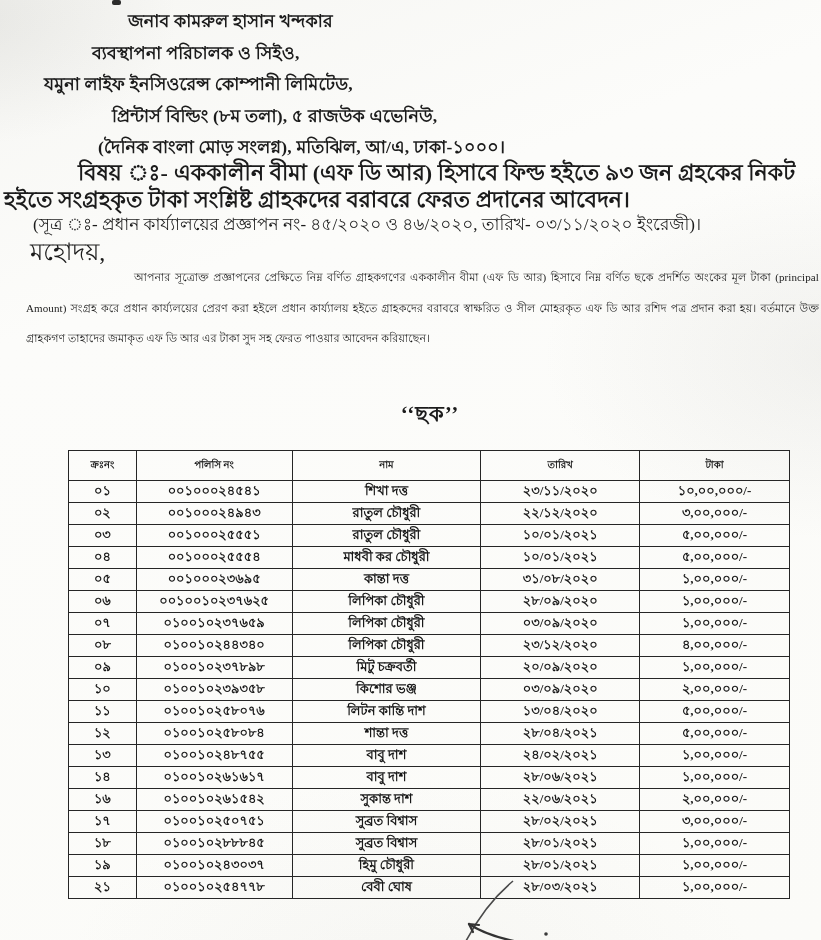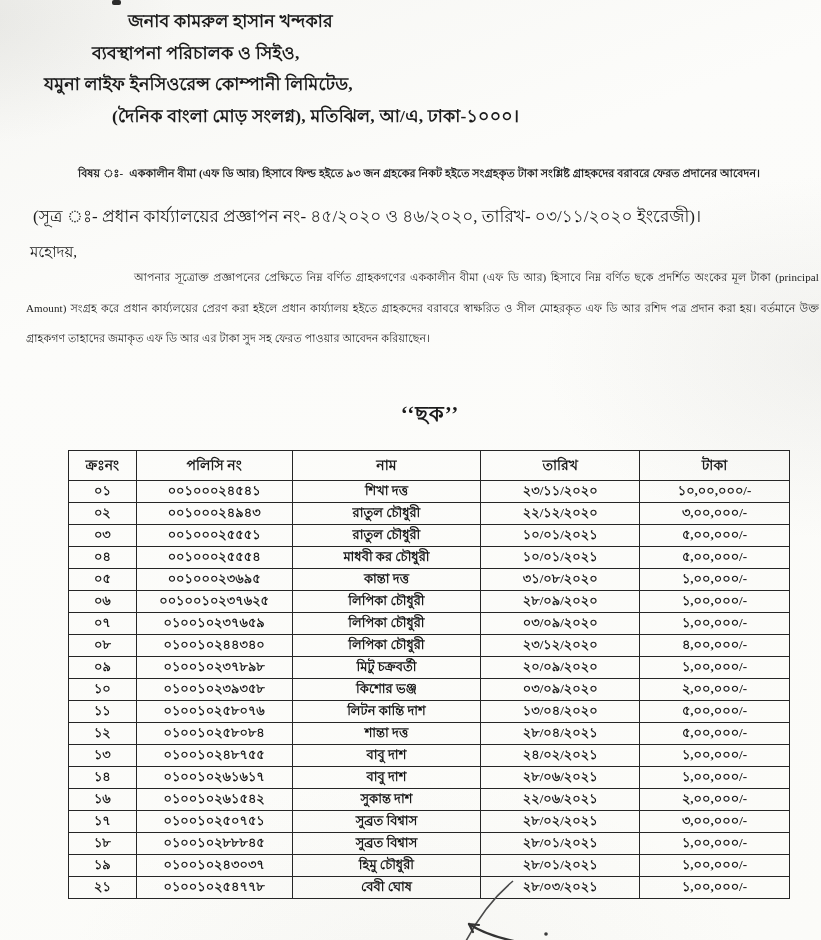--- a/index.html
+++ b/index.html
@@ -28,32 +28,32 @@
     letter-spacing: 0.2px; white-space: nowrap;
   }
   .recipient .line:nth-child(1) { margin-left: 128px; }
   .recipient .line:nth-child(2) { margin-left: 92px; }
   .recipient .line:nth-child(3) { margin-left: 44px; }
   .recipient .line:nth-child(4) { margin-left: 112px; }
   .recipient .line:nth-child(5) { margin-left: 98px;  }
 
   .subject {
     position: absolute; left: 4px; top: 160px; width: 815px;
-    font-weight: 700; font-size: 11px; line-height: 26.5px;
+    font-weight: 700; font-size: 22px; line-height: 26.5px;
     text-indent: 74px; letter-spacing: 0.1px;
   }
   .subject .subject-label { margin-right: 6px; }
 
   .reference {
-    position: absolute; left: 33px; top: 204px; width: 786px;
+    position: absolute; left: 33px; top: 212px; width: 786px;
     font-size: 17px; line-height: 26px; white-space: nowrap;
   }
   .salutation {
     position: absolute; left: 30px; top: 238px; width: 300px;
-    font-size: 15px; line-height: 28px;
+    font-size: 24px; line-height: 28px;
   }
   .body-par {
     position: absolute; left: 26px; top: 262px; width: 793px;
     font-size: 11px; line-height: 30.5px;
     text-align: justify; text-indent: 108px; letter-spacing: 0.1px;
   }
 
   .table-title {
     position: absolute; left: 0; top: 398px; width: 860px;
     text-align: center; font-weight: 700; font-size: 21px; letter-spacing: 1px;
@@ -62,41 +62,42 @@
   .table-wrap { position: absolute; left: 68px; top: 450px; width: 722px; }
   table.fdr-table {
     width: 722px; border-collapse: collapse; table-layout: fixed;
     font-family: "Liberation Serif", "DejaVu Serif", serif;
   }
   .fdr-table th, .fdr-table td {
     border: 1.4px solid #262626;
     text-align: center; vertical-align: middle;
     overflow: hidden; white-space: nowrap;
   }
-  .fdr-table th { height: 30px; font-size: 14px; font-weight: 700; }
+  .fdr-table th { height: 30px; font-size: 10px; font-weight: 700; }
   .fdr-table td { height: 20.1px; font-size: 13px; font-weight: 600; color: #181818; }
   col.c-sl     { width: 9.4%; }
   col.c-policy { width: 21.6%; }
   col.c-name   { width: 26.2%; }
   col.c-date   { width: 22.0%; }
   col.c-amount { width: 20.8%; }
 
   .pen-overlay { position: absolute; left: 0; top: 0; width: 821px; height: 940px; pointer-events: none; }
 </style>
 </head>
 <body>
 
 <div class="page">
 
   <div class="scan-mark-top"></div>
 
   <div class="recipient">
     <div class="line">জনাব কামরুল হাসান খন্দকার</div>
     <div class="line">ব্যবস্থাপনা পরিচালক ও সিইও,</div>
     <div class="line">যমুনা লাইফ ইনসিওরেন্স কোম্পানী লিমিটেড,</div>
+    <div class="line">প্রিন্টার্স বিল্ডিং (৮ম তলা), ৫ রাজউক এভেনিউ,</div>
     <div class="line">(দৈনিক বাংলা মোড় সংলগ্ন), মতিঝিল, আ/এ, ঢাকা-১০০০।</div>
   </div>
 
   <p class="subject"><span class="subject-label">বিষয় ঃ-</span><span>এককালীন বীমা (এফ ডি আর) হিসাবে ফিল্ড হইতে ৯৩ জন গ্রহকের নিকট হইতে সংগ্রহকৃত টাকা সংশ্লিষ্ট গ্রাহকদের বরাবরে ফেরত প্রদানের আবেদন।</span></p>
 
   <p class="reference">(সূত্র ঃ- প্রধান কার্য্যালয়ের প্রজ্ঞাপন নং- ৪৫/২০২০ ও ৪৬/২০২০, তারিখ- ০৩/১১/২০২০ ইংরেজী)।</p>
 
   <p class="salutation">মহোদয়,</p>
 
   <p class="body-par">আপনার সূত্রোক্ত প্রজ্ঞাপনের প্রেক্ষিতে নিম্ন বর্ণিত গ্রাহকগণের এককালীন বীমা (এফ ডি আর) হিসাবে নিম্ন বর্ণিত ছকে প্রদর্শিত অংকের মূল টাকা (principal Amount) সংগ্রহ করে প্রধান কার্য্যলয়ের প্রেরণ করা হইলে প্রধান কার্য্যালয় হইতে গ্রাহকদের বরাবরে স্বাক্ষরিত ও সীল মোহরকৃত এফ ডি আর রশিদ পত্র প্রদান করা হয়। বর্তমানে উক্ত গ্রাহকগণ তাহাদের জমাকৃত এফ ডি আর এর টাকা সুদ সহ ফেরত পাওয়ার আবেদন করিয়াছেন।</p>

